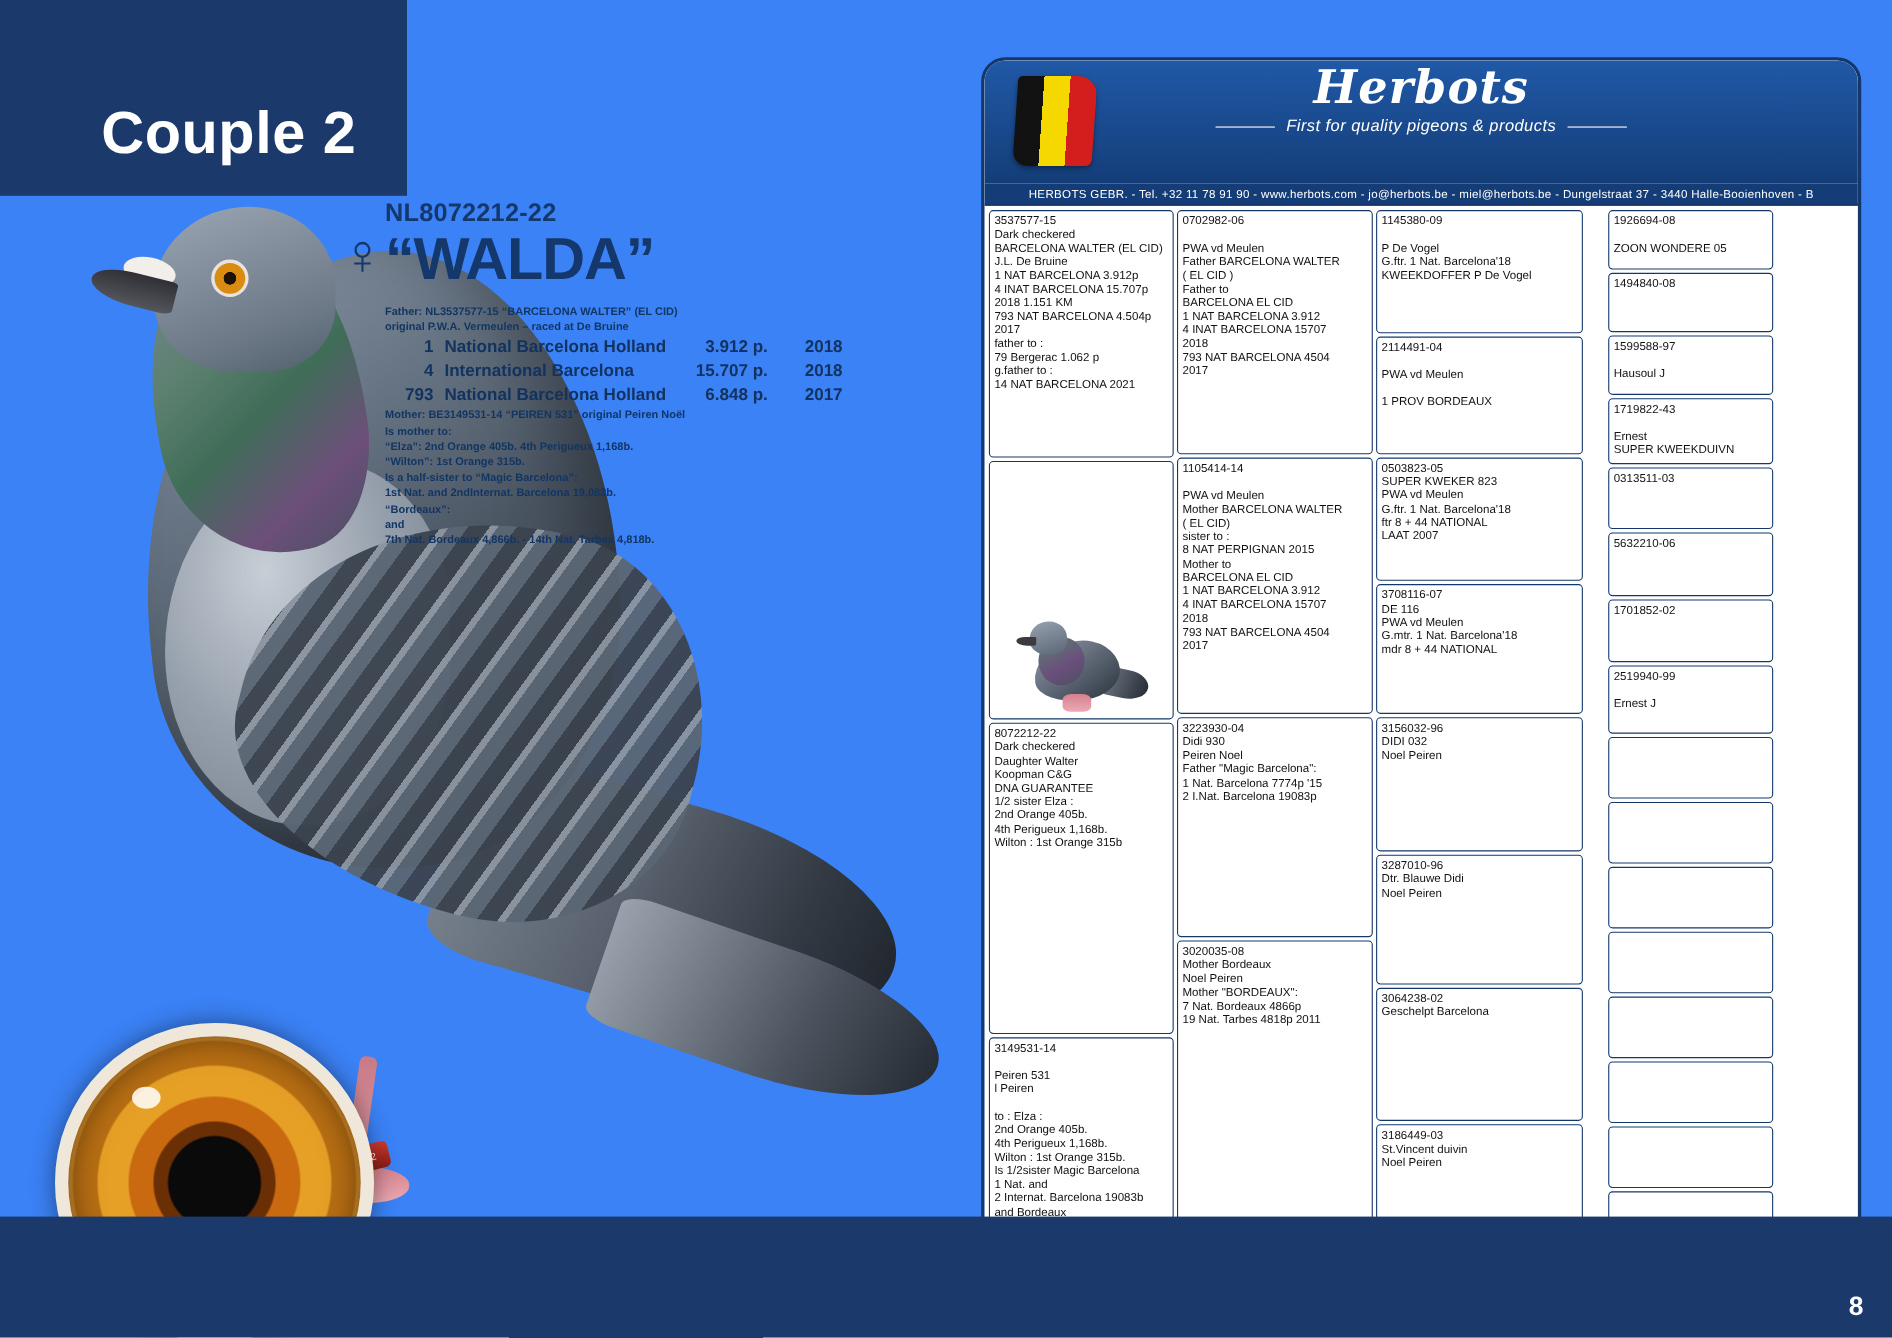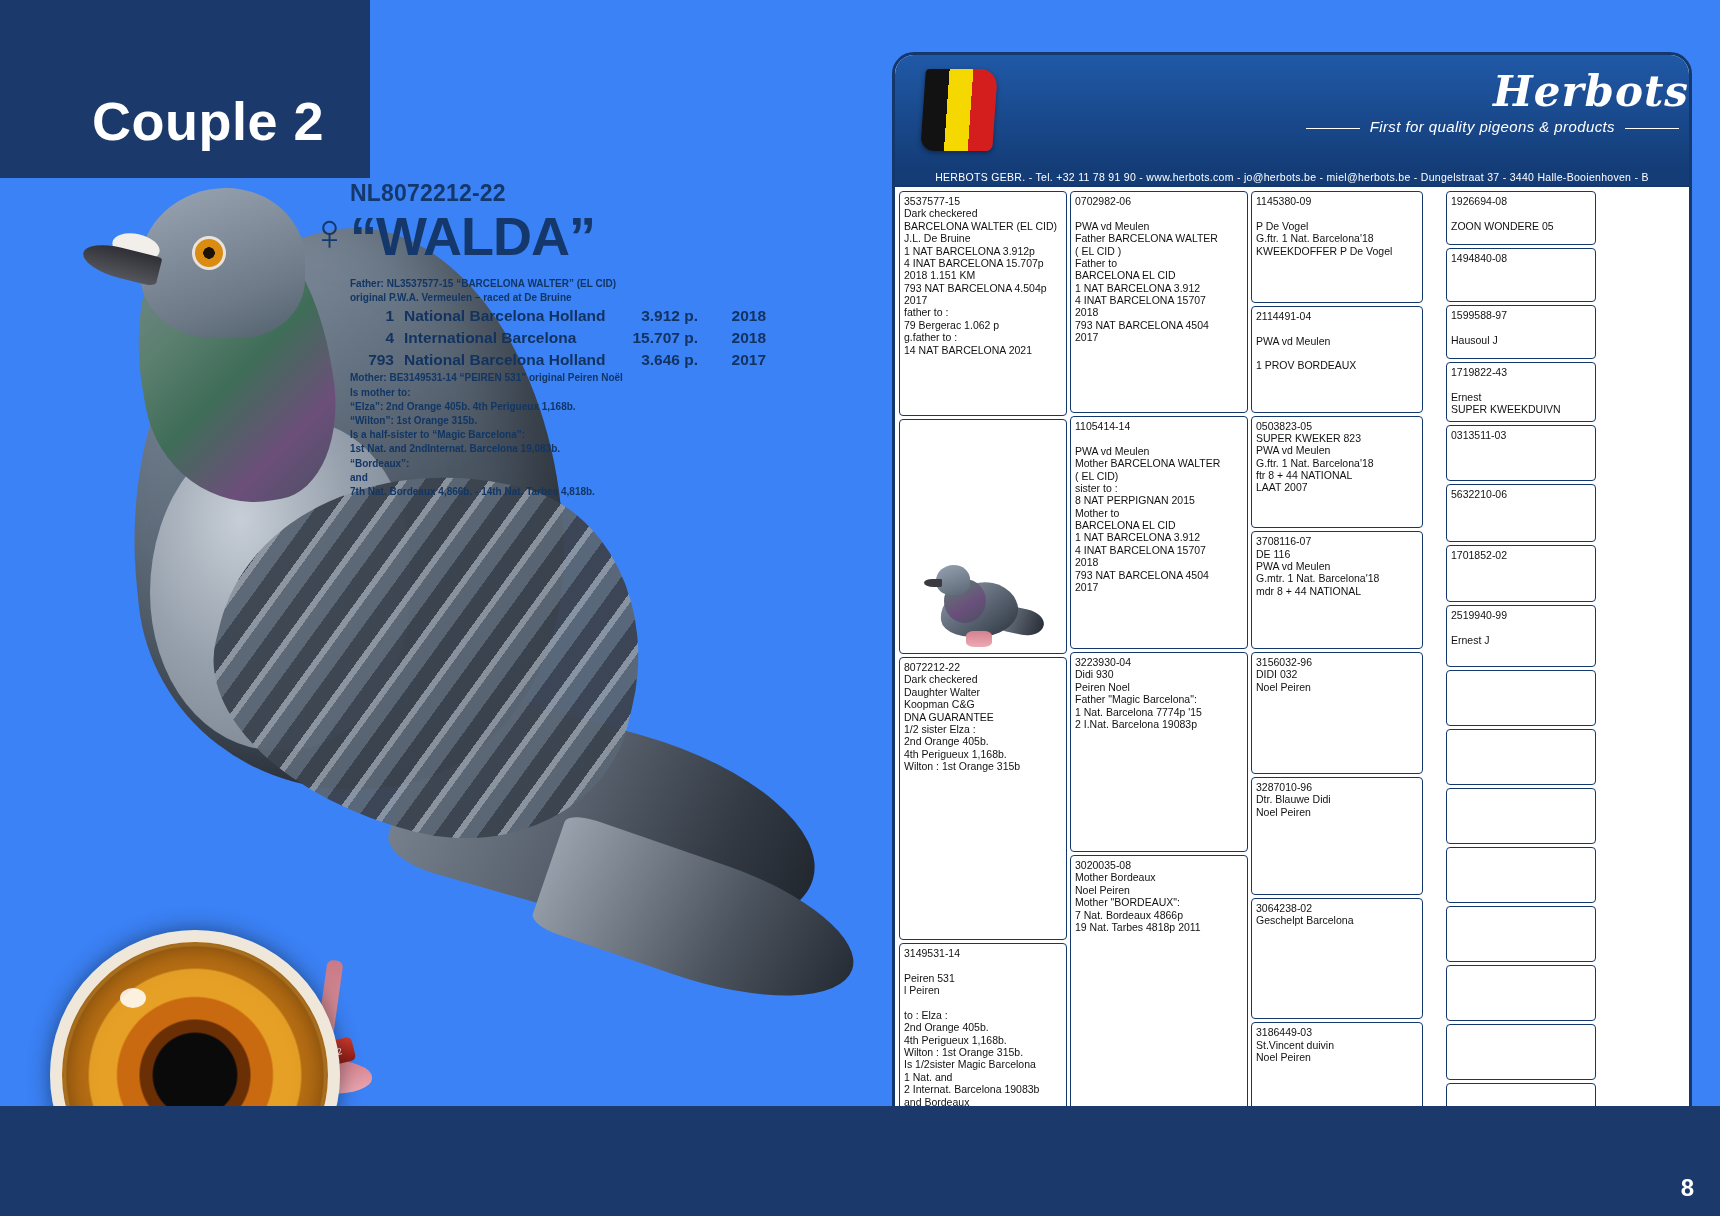--- a/index.html
+++ b/index.html
@@ -174,22 +174,22 @@
     background: linear-gradient(180deg,#2059a7 0%, #143d78 100%);
   }
   .flag {
     position: absolute; left: 28px; top: 14px; width: 72px; height: 82px;
     background: linear-gradient(90deg,#121212 0 33%, #f5d800 33% 66%, #d41e1e 66% 100%);
     border-radius: 4px 18px 6px 14px;
     transform: skewX(-4deg);
     box-shadow: 0 2px 5px rgba(0,0,0,.4);
   }
   .brand {
-    position: absolute; left: 0; right: 0; top: 12px;
-    text-align: right; color: #ffffff;
+    position: absolute; left: 0; right: 0; top: 0;
+    text-align: center; color: #ffffff;
   }
   .brand .b1 {
     font-family: "DejaVu Serif", serif;
     font-style: italic; font-size: 42px; font-weight: bold;
     letter-spacing: 1px;
   }
   .brand .b2 {
     font-style: italic; font-size: 15px; margin-top: 2px;
     letter-spacing: .4px;
   }
@@ -204,21 +204,21 @@
     border-bottom: 2px solid #14386c;
   }
 
   .grid {
     position: relative; height: 994px; padding: 4px 4px 4px 4px;
     display: flex; gap: 3px;
   }
   .col { display: flex; flex-direction: column; gap: 3px; }
   .c-1 { width: 168px; }
   .c-2 { width: 178px; }
-  .c-3 { width: 172px; }
+  .c-3 { width: 188px; }
   .c-4 { width: 170px; padding-left: 20px; }
 
   .cell {
     border: 1.5px solid #14386c;
     border-radius: 4px;
     padding: 3px 4px;
     font-size: 10.5px;
     line-height: 1.18;
     color: #111;
     overflow: hidden;
@@ -306,21 +306,21 @@
     </div>
     <div class="perf">
       <span class="c1">4</span>
       <span class="c2">International Barcelona</span>
       <span class="c3">15.707 p.</span>
       <span class="c4">2018</span>
     </div>
     <div class="perf">
       <span class="c1">793</span>
       <span class="c2">National Barcelona Holland</span>
-      <span class="c3">3.646 p.</span>
+      <span class="c3">6.848 p.</span>
       <span class="c4">2017</span>
     </div>
 
     <p>Mother: BE3149531-14 “PEIREN 531” original Peiren Noël</p>
     <p>Is mother to:</p>
     <p>“Elza”: 2nd Orange 405b. 4th Perigueux 1,168b.</p>
     <p>“Wilton”: 1st Orange 315b.</p>
     <p>Is a half-sister to “Magic Barcelona”:</p>
     <p>1st Nat. and 2ndInternat. Barcelona 19,083b.</p>
     <p>“Bordeaux”:</p>

